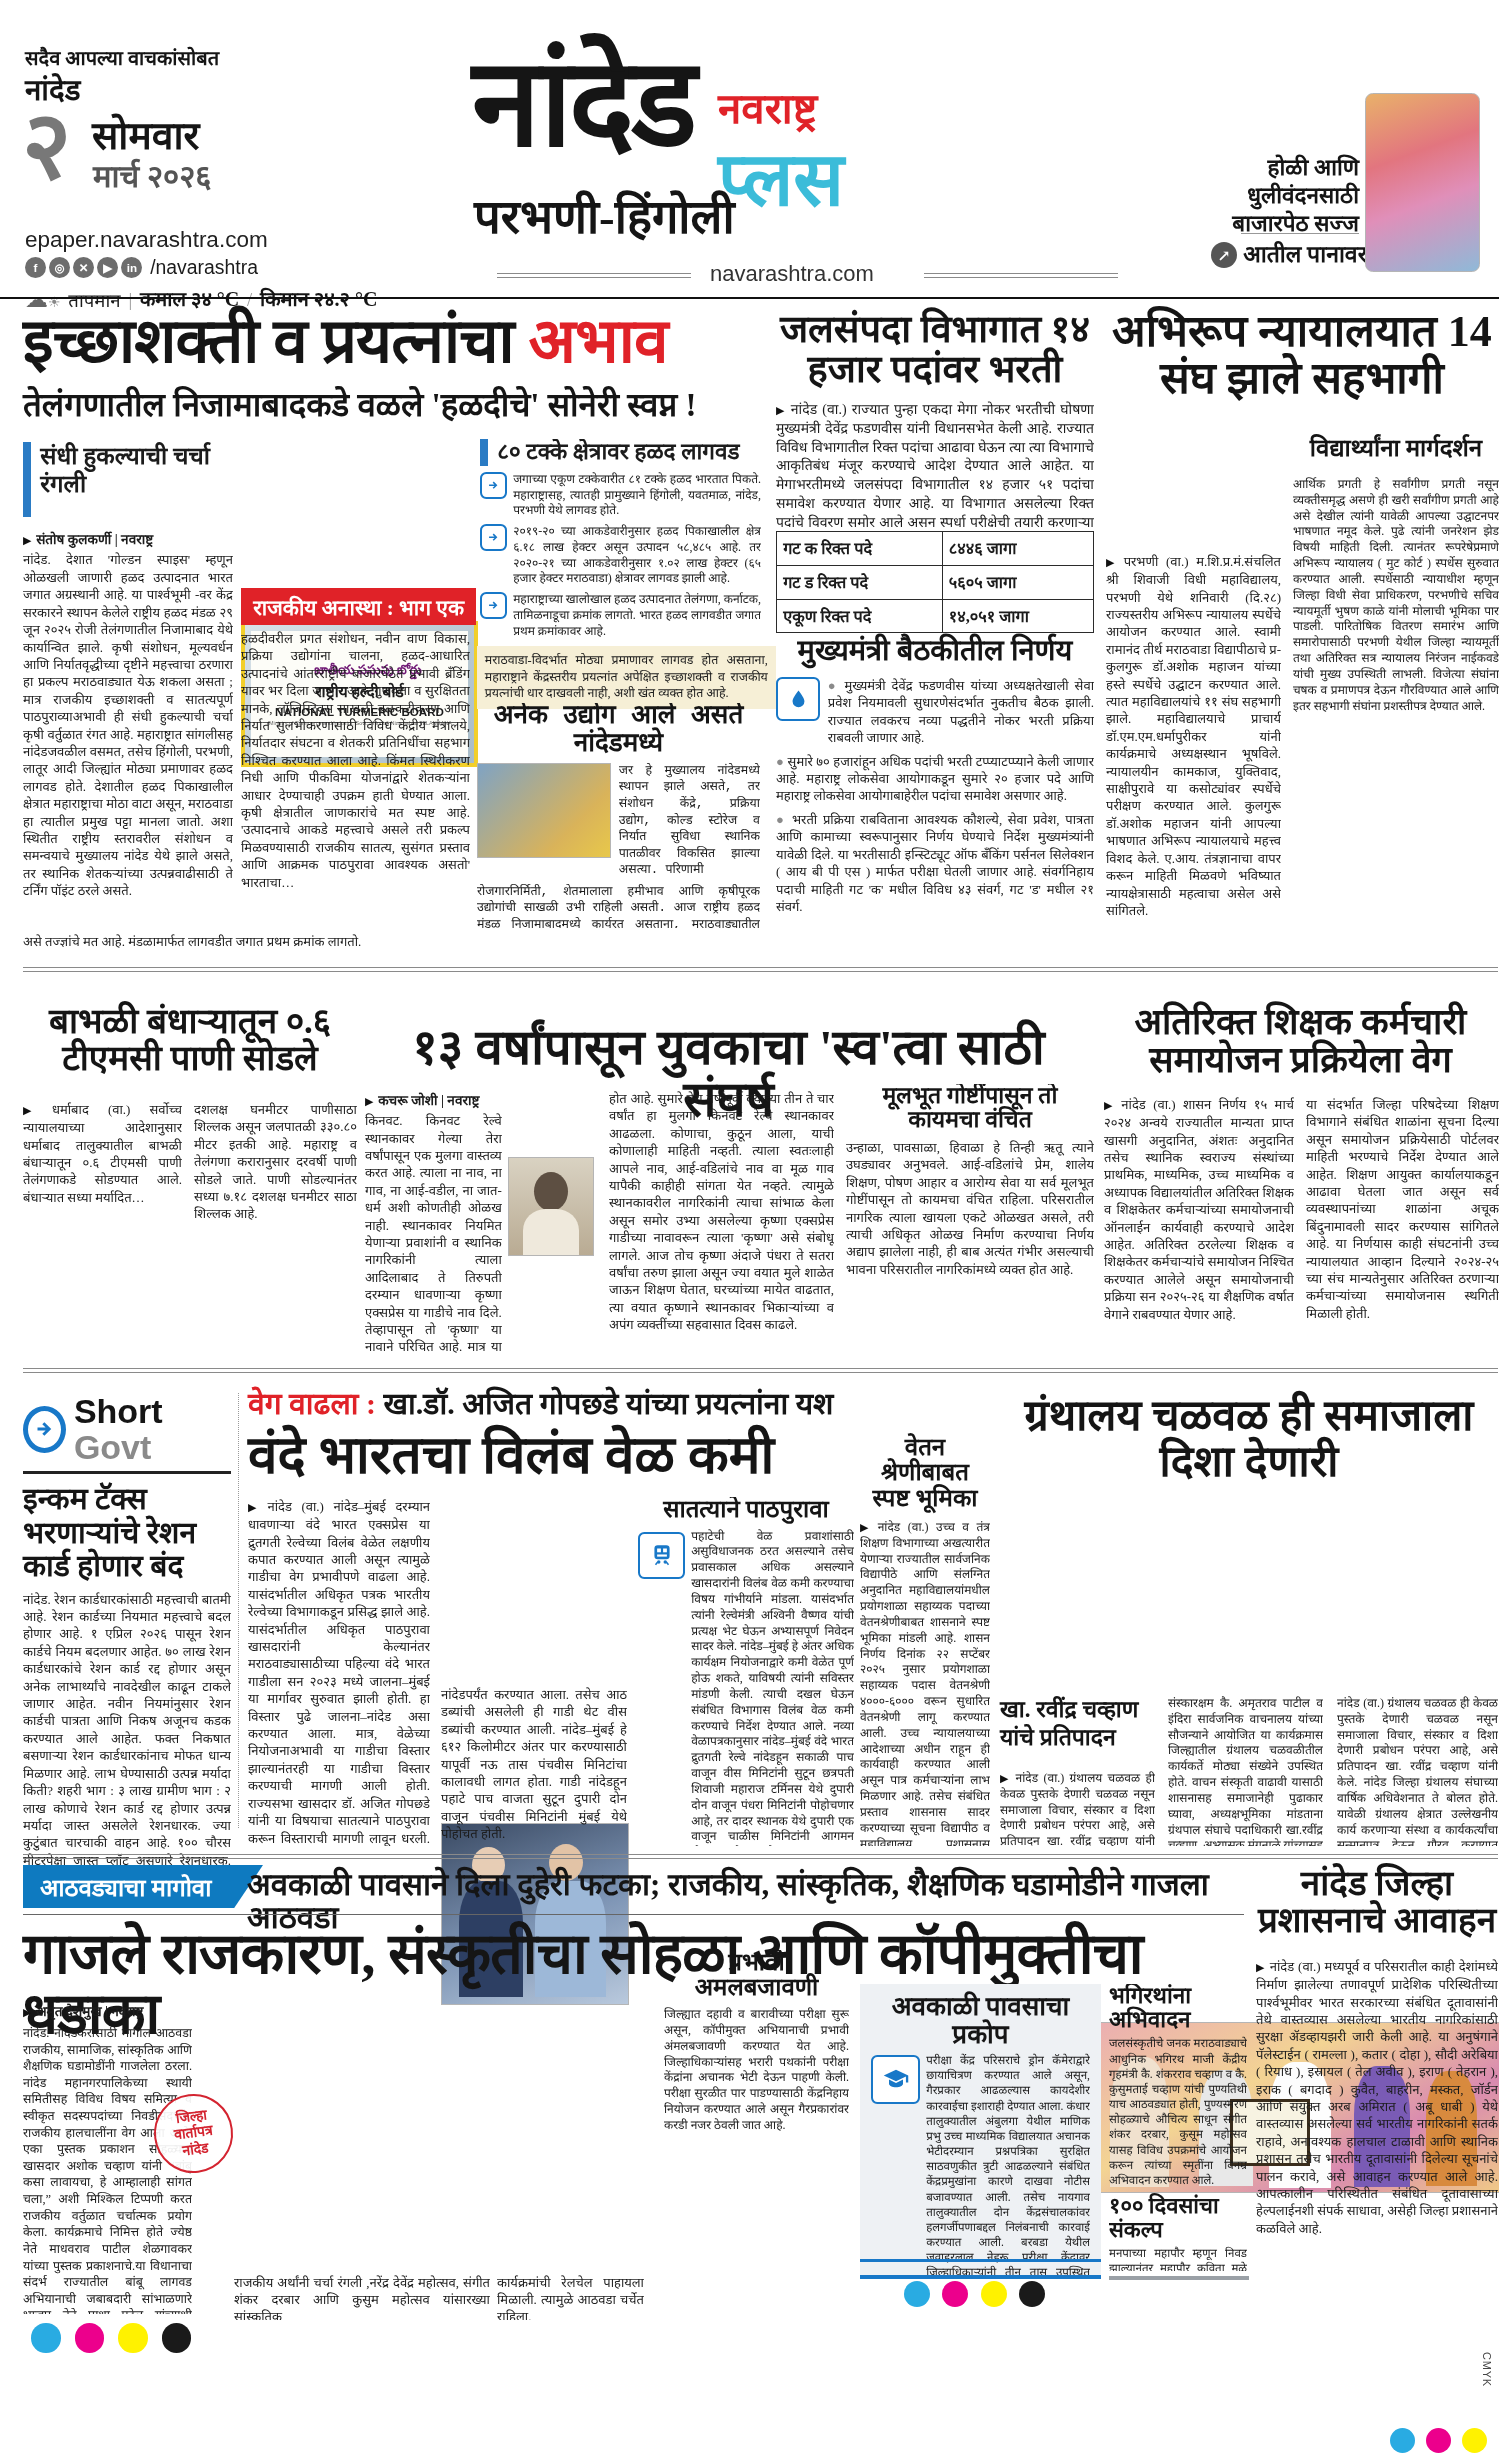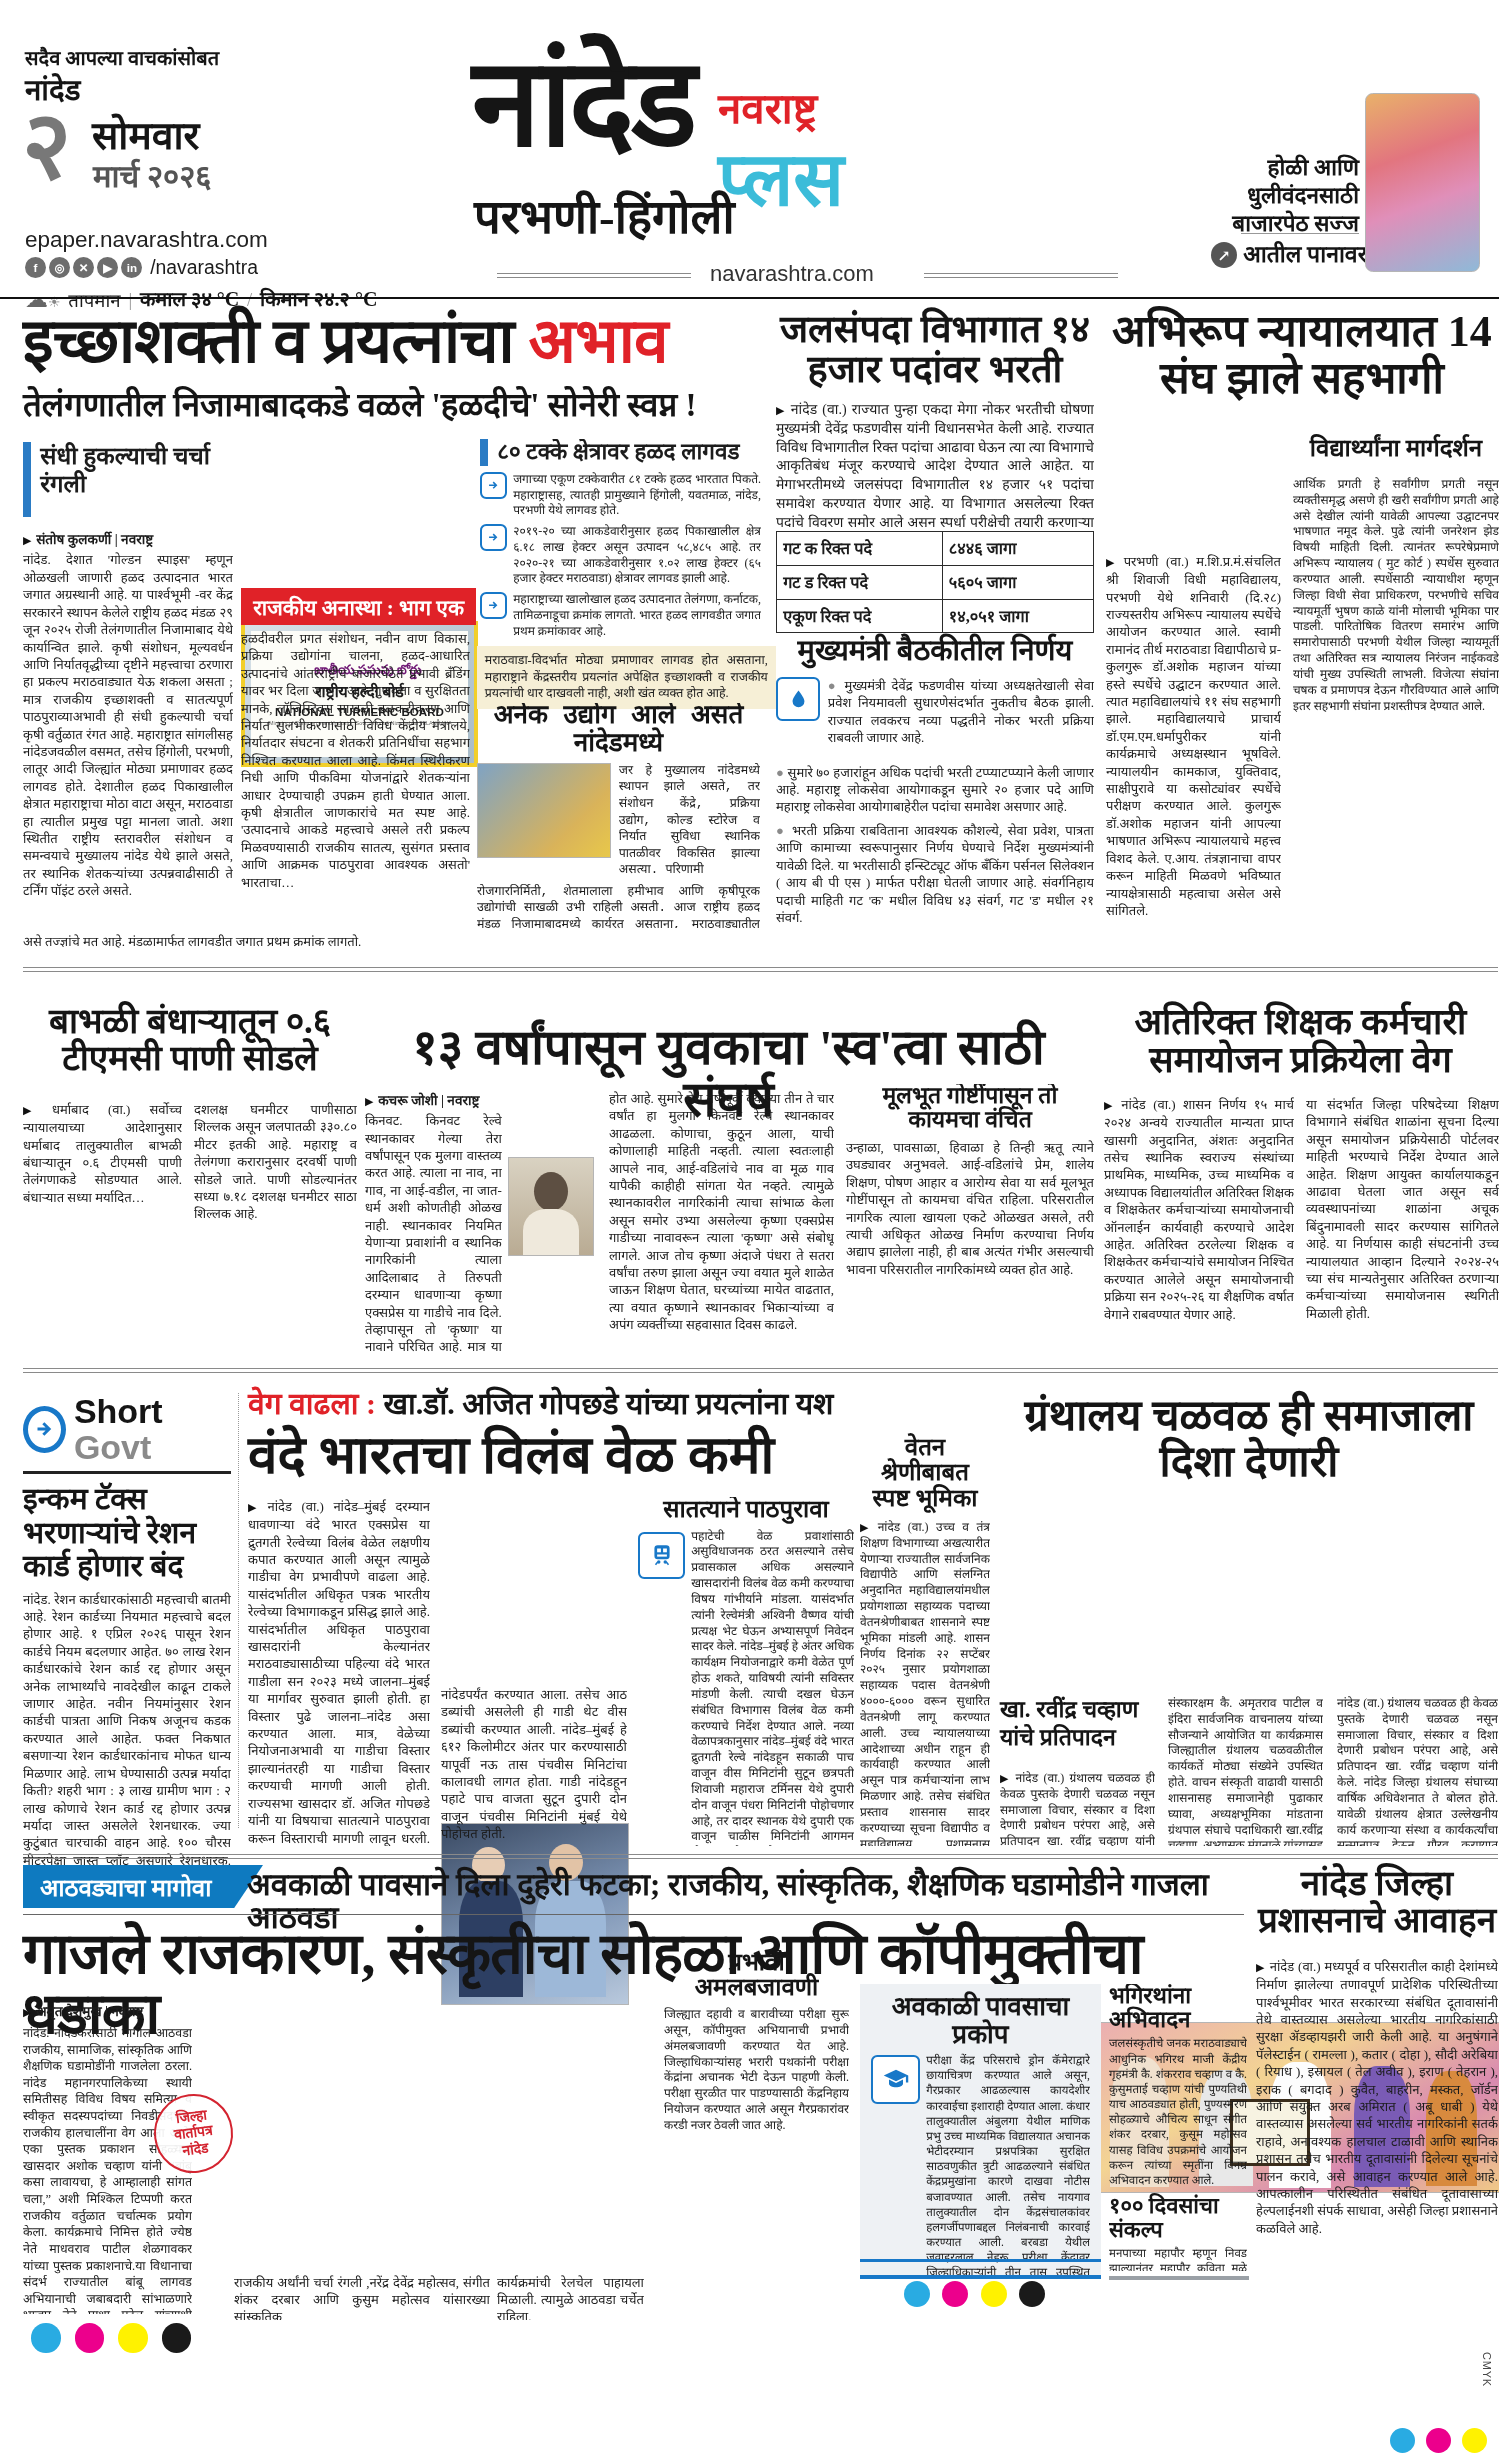--- a/index.html
+++ b/index.html
@@ -162,21 +162,21 @@
           <td>५६०५ जागा</td>
         </tr>
     <tr>
           <td>एकूण रिक्त पदे</td>
           <td>१४,०५१ जागा</td>
         </tr>
   </tbody>
     </table>
   <div class="abs hd center" style="left:776px;top:635px;width:318px;font-size:29px;">मुख्यमंत्री बैठकीतील निर्णय</div>
   <div class="abs" style="left:776px;top:677px;width:318px;height:286px;overflow:hidden;">
-    <div style="display:flex;gap:7.8px;margin-bottom:17px;">
+    <div style="display:flex;gap:7.8px;margin-bottom:6px;">
       <span class="icon-sq" style="width:40px;height:40px;flex:none;">
           <svg width="23" height="23" viewBox="0 0 24 24">
             <path d="M12 2.5c3.2 4.6 6.2 8 6.2 11.3a6.2 6.2 0 1 1-12.4 0C5.8 10.5 8.8 7.1 12 2.5z" fill="#1878c8"></path>
           </svg>
         </span>
       <span class="body-txt"><span style="color:#8a8a8a;">● </span><span>मुख्यमंत्री देवेंद्र फडणवीस यांच्या अध्यक्षतेखाली सेवा प्रवेश नियमावली सुधारणेसंदर्भात नुकतीच बैठक झाली. राज्यात लवकरच नव्या पद्धतीने नोकर भरती प्रक्रिया राबवली जाणार आहे.</span></span>
     </div>
     <div class="body-txt" style="margin-bottom:6.2px;"><span style="color:#8a8a8a;">● </span><span>सुमारे ७० हजारांहून अधिक पदांची भरती टप्प्याटप्प्याने केली जाणार आहे. महाराष्ट्र लोकसेवा आयोगाकडून सुमारे २० हजार पदे आणि महाराष्ट्र लोकसेवा आयोगाबाहेरील पदांचा समावेश असणार आहे.</span></div>
     <div class="body-txt"><span style="color:#8a8a8a;">● </span><span>भरती प्रक्रिया राबविताना आवश्यक कौशल्ये, सेवा प्रवेश, पात्रता आणि कामाच्या स्वरूपानुसार निर्णय घेण्याचे निर्देश मुख्यमंत्र्यांनी यावेळी दिले. या भरतीसाठी इन्स्टिट्यूट ऑफ बँकिंग पर्सनल सिलेक्शन ( आय बी पी एस ) मार्फत परीक्षा घेतली जाणार आहे. संवर्गनिहाय पदाची माहिती गट 'क' मधील विविध ४३ संवर्ग, गट 'ड' मधील २१ संवर्ग.</span></div>
   </div>

